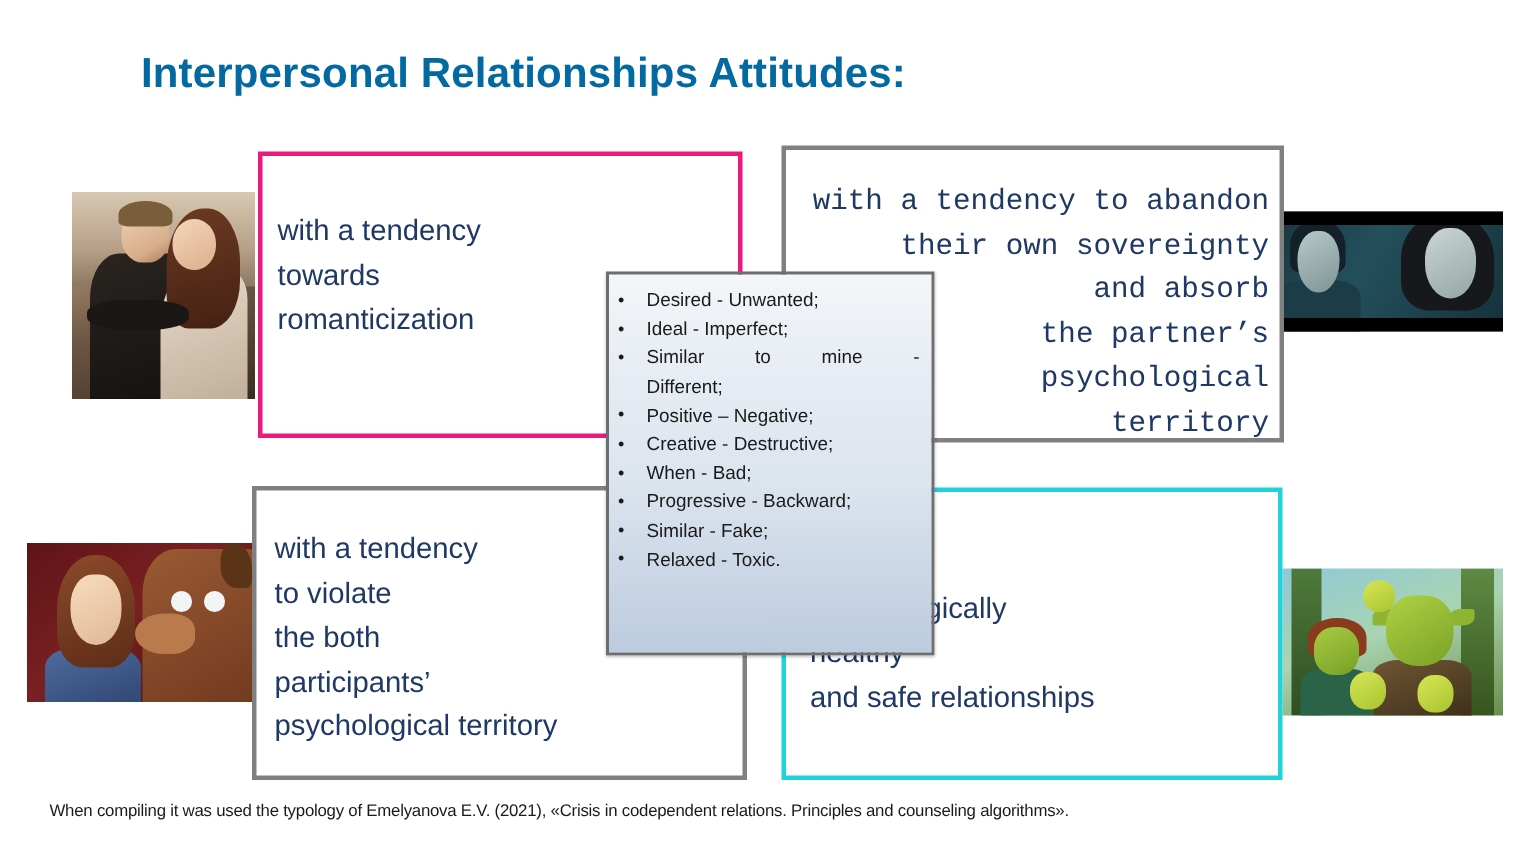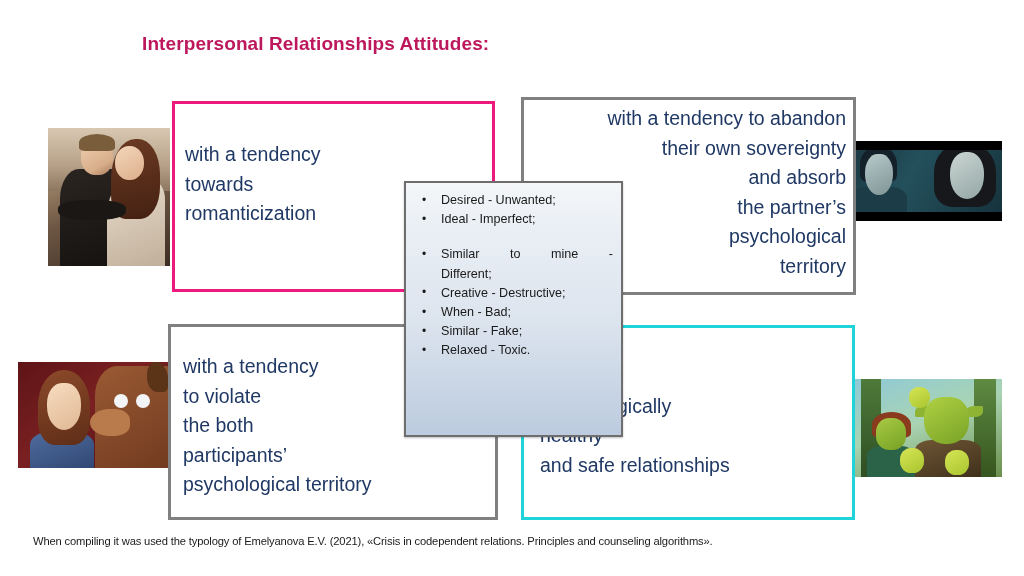--- a/index.html
+++ b/index.html
@@ -14,26 +14,25 @@
     overflow: hidden;
     font-family: "Liberation Sans", sans-serif;
   }
 
   
   #slide-title {
     position: absolute;
     left: 94px;
     top: 33px;
     font-family: "Liberation Sans", sans-serif;
-    font-size: 19px;
+    font-size: 28px;
     font-weight: bold;
-    color: #be185d;
+    color: #0369a1;
     letter-spacing: 0.1px;
     white-space: nowrap;
-    margin-left: 48px;
   }
 
   
   .quad-box {
     position: absolute;
     background: #ffffff;
     box-sizing: border-box;
   }
   .quad-text {
     position: absolute;
@@ -54,23 +53,24 @@
     text-align: left;
     z-index: 6;
   }
 
   #box-top-right {
     left: 521px; top: 97px; width: 335px; height: 198px;
     border: 3px solid #808080;
     z-index: 4;
   }
   #text-top-right {
-    left: 540px; top: 104px; width: 306px;
+    left: 540px; top: 120px; width: 306px;
     text-align: right;
     z-index: 6;
+    font-family: Liberation Mono, monospace;
   }
 
   #box-bottom-left {
     left: 168px; top: 324px; width: 330px; height: 196px;
     border: 3px solid #808080;
     z-index: 4;
   }
   #text-bottom-left {
     left: 183px; top: 352px; width: 310px;
     text-align: left;
@@ -93,21 +93,21 @@
     position: absolute;
     left: 404px;
     top: 181px;
     width: 219px;
     height: 256px;
     box-sizing: border-box;
     border: 2px solid #6E6E6E;
     background: linear-gradient(to bottom, #F4F6F8 0%, #EAEFF5 18%, #DCE4EE 55%, #BCCBDF 100%);
     box-shadow: 0 1px 2px rgba(0,0,0,0.25);
     z-index: 12;
-    padding: 8px 8px 6px 10px;
+    padding: 8px 8px 6px 0;
   }
   #attribute-list {
     list-style: none;
     margin: 0;
     padding: 0;
     color: #1A1A1A;
     font-family: "Liberation Sans", sans-serif;
     font-size: 12.6px;
     line-height: 19.2px;
   }
@@ -120,21 +120,20 @@
     content: "\2022";
     position: absolute;
     left: 6px;
     top: -0.5px;
     font-size: 12px;
     color: #1A1A1A;
   }
   #attribute-list li.justified {
     text-align: justify;
     text-align-last: left;
-    margin-top: 16px;
   }
   #attribute-list li.justified > span {
     display: block;
   }
   #attribute-list li.justified > span.j {
     text-align: justify;
     text-align-last: justify;
   }
 
   
@@ -423,20 +422,22 @@
 and safe relationships</div>
 
 <div id="attribute-list-box">
   <ul id="attribute-list">
     <li><span>Desired - Unwanted;</span></li>
     <li><span>Ideal - Imperfect;</span></li>
     <li class="justified">
       <span class="j">Similar to mine -</span>
       <span>Different;</span>
     </li>
+    <li><span>Positive – Negative;</span></li>
     <li><span>Creative - Destructive;</span></li>
     <li><span>When - Bad;</span></li>
+    <li><span>Progressive - Backward;</span></li>
     <li><span>Similar - Fake;</span></li>
     <li><span>Relaxed - Toxic.</span></li>
   </ul>
 </div>
 
 <div id="footer-note">When compiling it was used the typology of Emelyanova E.V. (2021), «Crisis in codependent relations. Principles and counseling algorithms».</div>
 
 </body></html>

